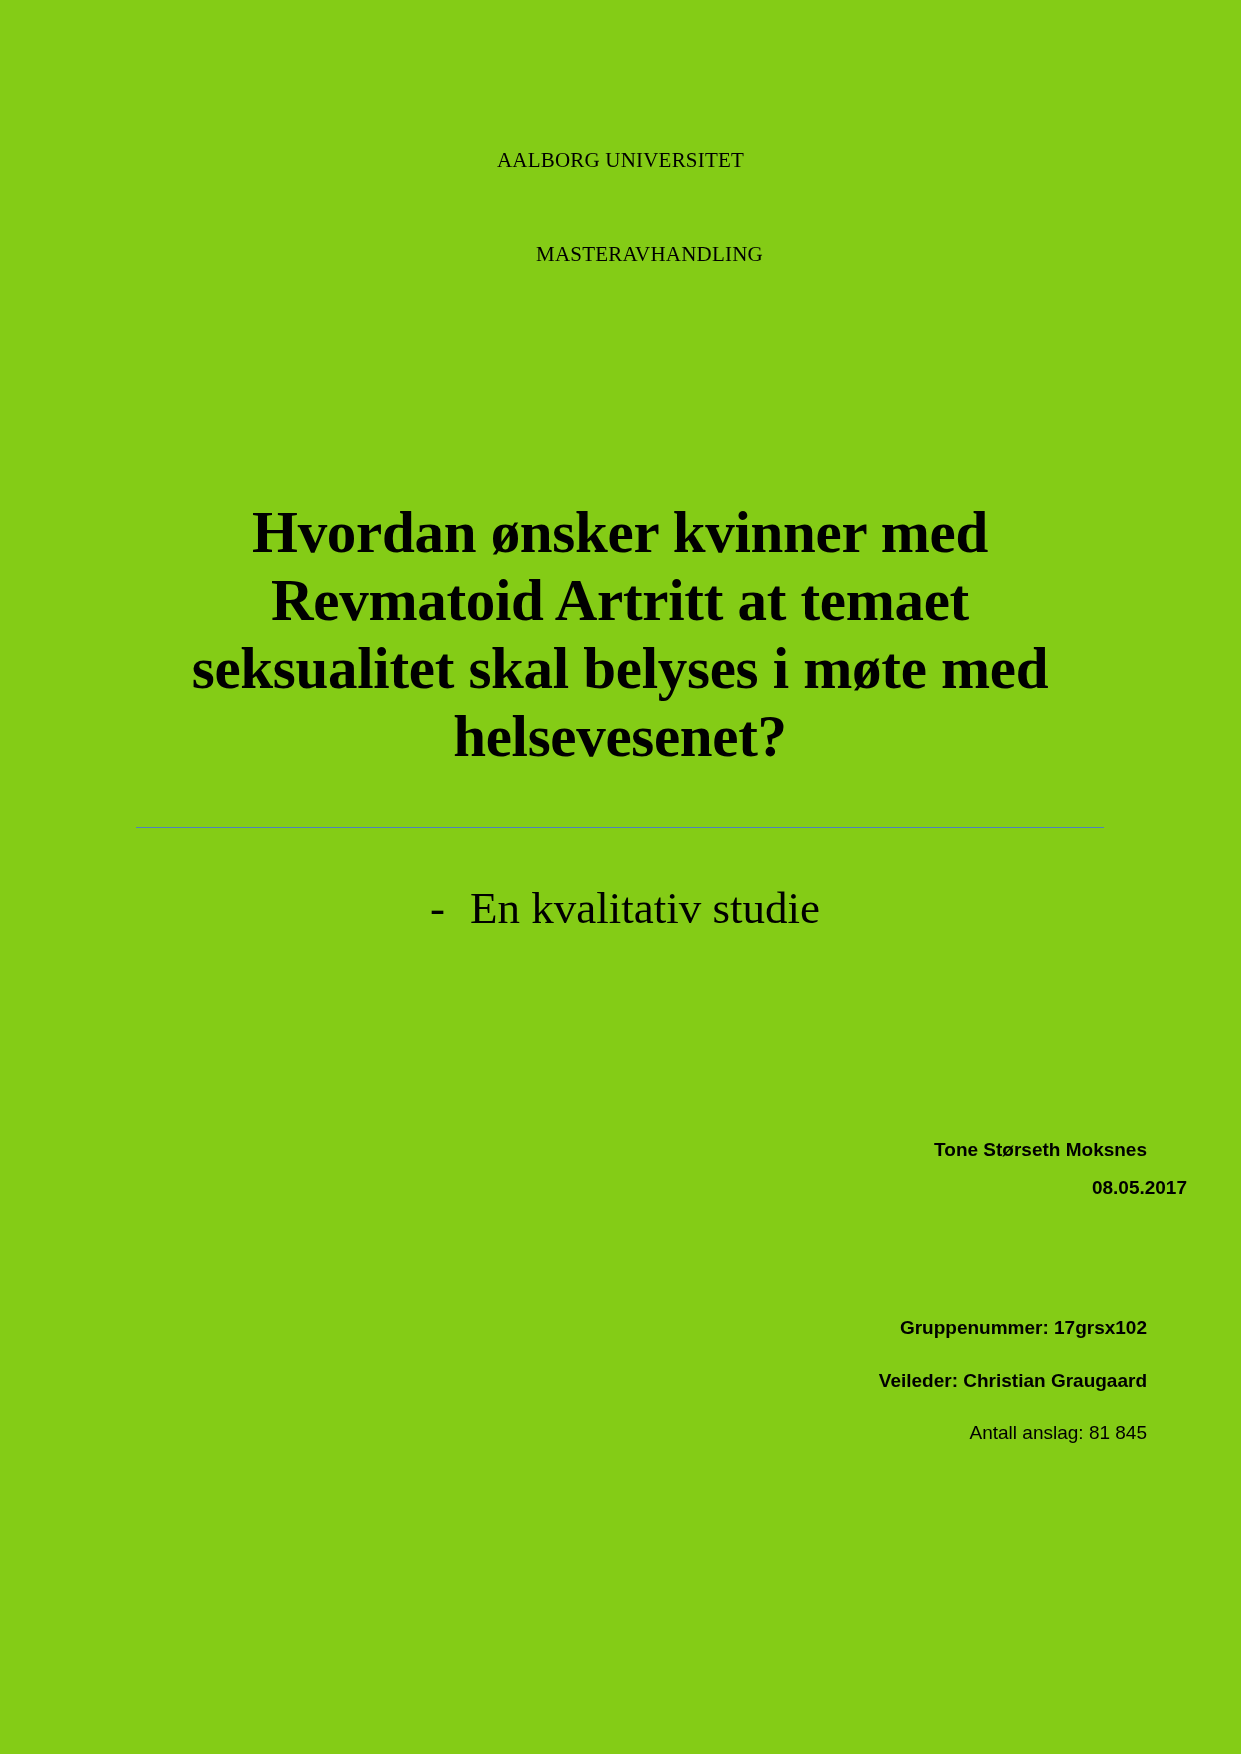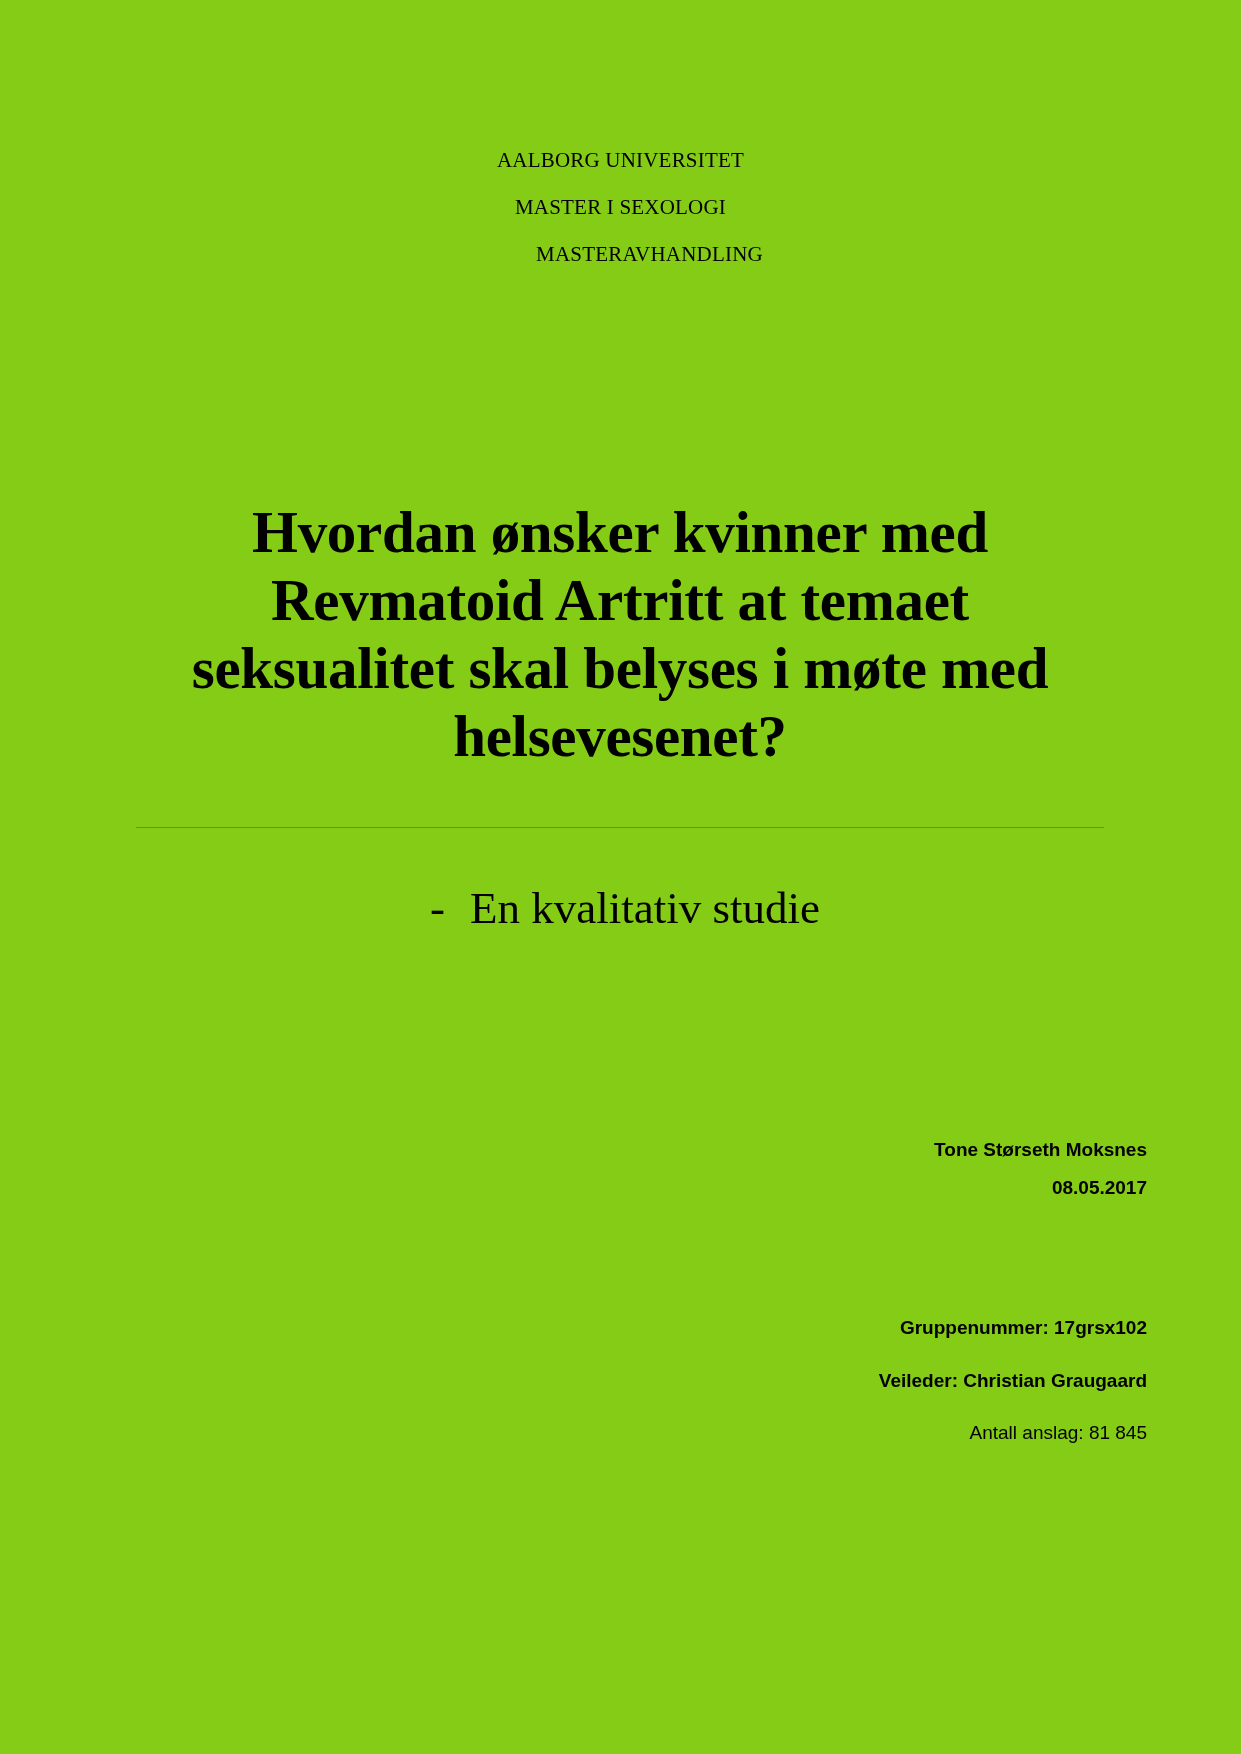--- a/index.html
+++ b/index.html
@@ -81,36 +81,35 @@
       white-space: nowrap;
     }
     .bold { font-weight: bold; }
   </style>
 </head>
 <body>
 
 <div class="page">
 
   <div class="header-line" style="top:148px;">AALBORG UNIVERSITET</div>
-  <div class="header-line" style="top:195px;">MASTER I SEXOLOGI</div>
   <div class="header-line" style="top:242px;padding-left:29px;">MASTERAVHANDLING</div>
 
   <div class="title-block">
     <span class="title-line">Hvordan ønsker kvinner med</span>
     <span class="title-line">Revmatoid Artritt at temaet</span>
     <span class="title-line">seksualitet skal belyses i møte med</span>
     <span class="title-line">helsevesenet?</span>
   </div>
 
   <div class="divider"></div>
 
   <div class="subtitle">
     <span class="dash">-</span><span>En kvalitativ studie</span>
   </div>
 
   <div class="info-line bold" style="top:1138px;">Tone Størseth Moksnes</div>
-  <div class="info-line bold" style="top:1176px;">08.05.2017</div>
+  <div class="info-line bold" style="top:1176px;padding-left:40px;">08.05.2017</div>
 
   <div class="info-line bold" style="top:1316px;">Gruppenummer: 17grsx102</div>
   <div class="info-line bold" style="top:1369px;">Veileder: Christian Graugaard</div>
   <div class="info-line" style="top:1421px;">Antall anslag: 81 845</div>
 
 </div>
 
 </body></html>

